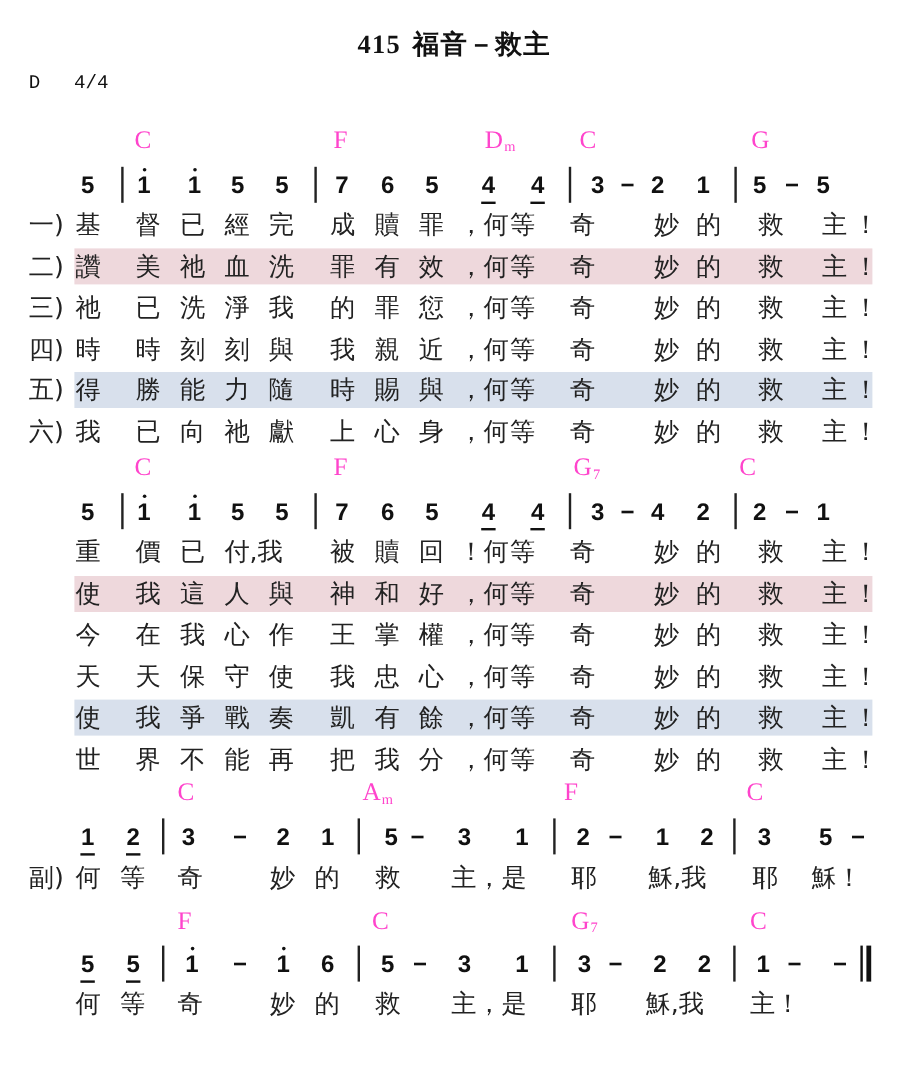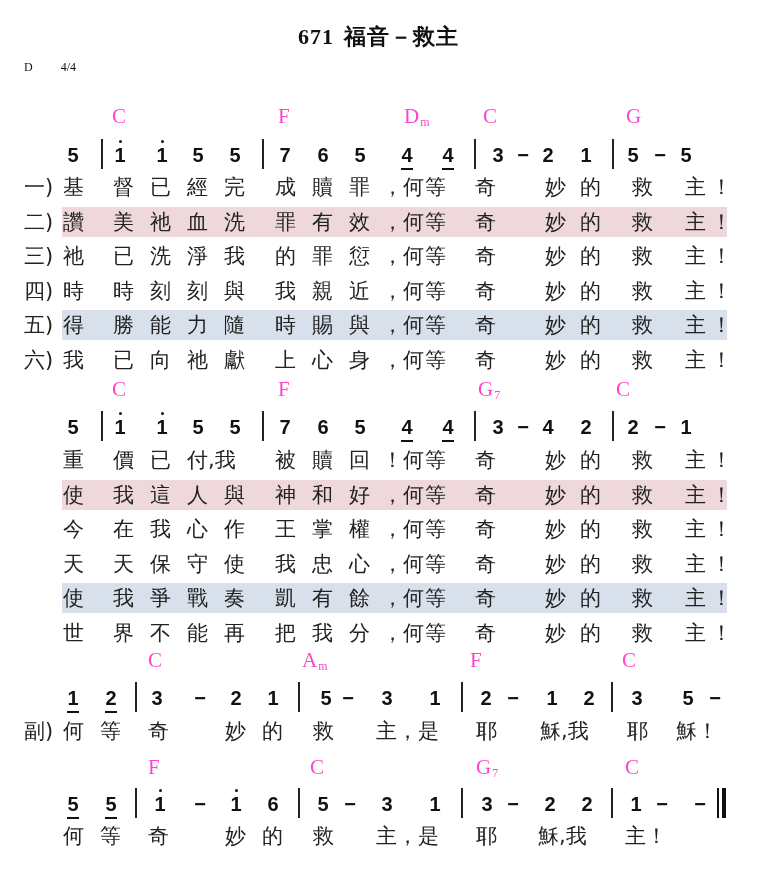--- a/index.html
+++ b/index.html
@@ -1,42 +1,42 @@
 <!DOCTYPE html>
 <html><head>
 <meta charset="utf-8">
 <style>
   html, body { margin:0; padding:0; background:#ffffff; }
   body { width:757px; height:890px; position:relative; overflow:hidden;
          font-family:"DejaVu Sans", sans-serif; color:#111; }
   .title { position:absolute; left:0; width:757px; top:22px; text-align:center;
            font-size:22px; font-weight:bold; letter-spacing:1px; }
   .title .num { font-family:"Liberation Serif", serif; font-weight:bold; font-size:22px; margin-right:10px; }
-  .key { position:absolute; left:24px; top:60px; font-family:Liberation Serif, serif; font-size:12px; }
+  .key { position:absolute; left:24px; top:60px; font-family:Liberation Mono, monospace; font-size:16px; }
   .key span { margin-right:28px; }
   .chord { position:absolute; font-family:"Liberation Serif", serif; font-size:21px; color:#ff44cc; line-height:1; }
   .chord sub { font-size:12px; vertical-align:-3px; margin-left:1px; }
   .note { position:absolute; font-family:"Liberation Sans", sans-serif; font-weight:bold; font-size:20px; line-height:1; width:20px; text-align:center; }
   .note.ul { }
   .note.ul::after { content:""; position:absolute; left:4px; right:4px; bottom:-5px; height:2px; background:#111; }
   .note.dot::before { content:""; position:absolute; left:9px; top:-5px; width:3px; height:3px; background:#111; border-radius:50%; }
   .bar { position:absolute; width:2px; height:30px; background:#222; }
   .final-bar { position:absolute; width:2px; height:30px; background:#111; }
   .final-bar.thick { width:4px; }
   .band { position:absolute; left:62px; width:665px; height:30px; }
   .band.pink { background:#eed8dc; }
   .band.blue { background:#d8e0ec; }
   .lyr { position:absolute; font-family:"DejaVu Sans", sans-serif; font-size:21px; line-height:1; color:#222; }
   .label { position:absolute; font-size:21px; line-height:1; color:#222; }
 </style>
 </head>
 <body>
 
 <div class="title">
-  <span class="num">671</span><span>福音－救主</span>
+  <span class="num">415</span><span>福音－救主</span>
 </div>
 <div class="key">
   <span>D</span><span>4/4</span>
 </div>
 
 <div id="score">
     <div class="chord" style="left: 112px; top: 106px;"><span>C</span></div>
     <div class="chord" style="left: 278px; top: 106px;"><span>F</span></div>
     <div class="chord" style="left: 404px; top: 106px;"><span>D</span><sub>m</sub></div>
     <div class="chord" style="left: 483px; top: 106px;"><span>C</span></div>

